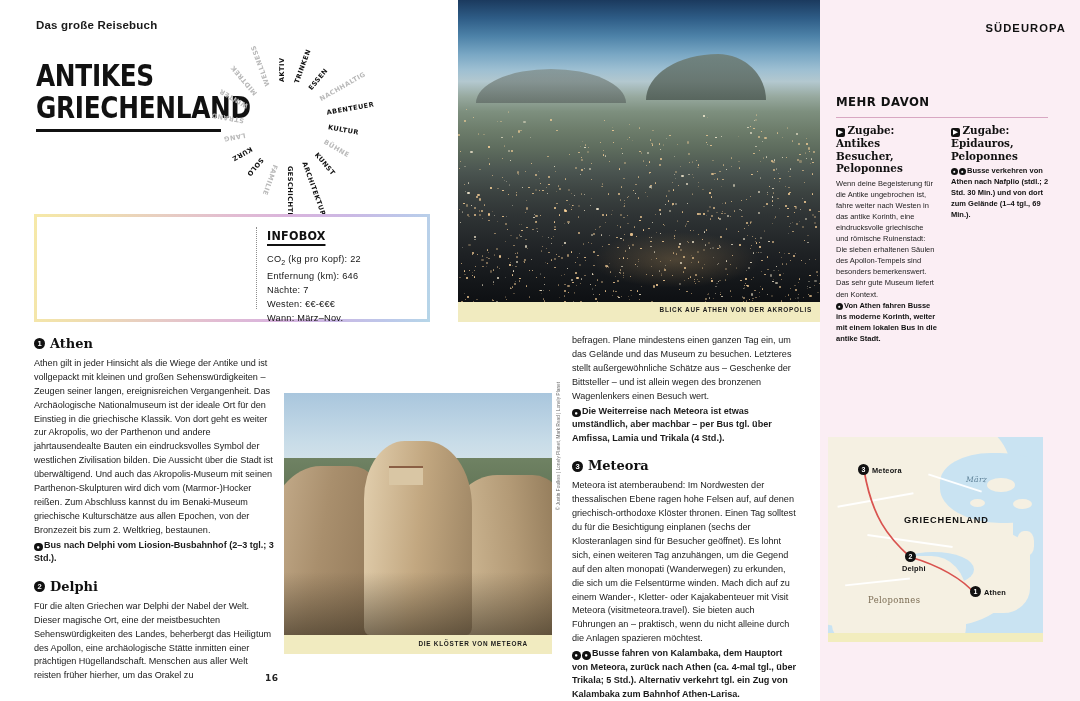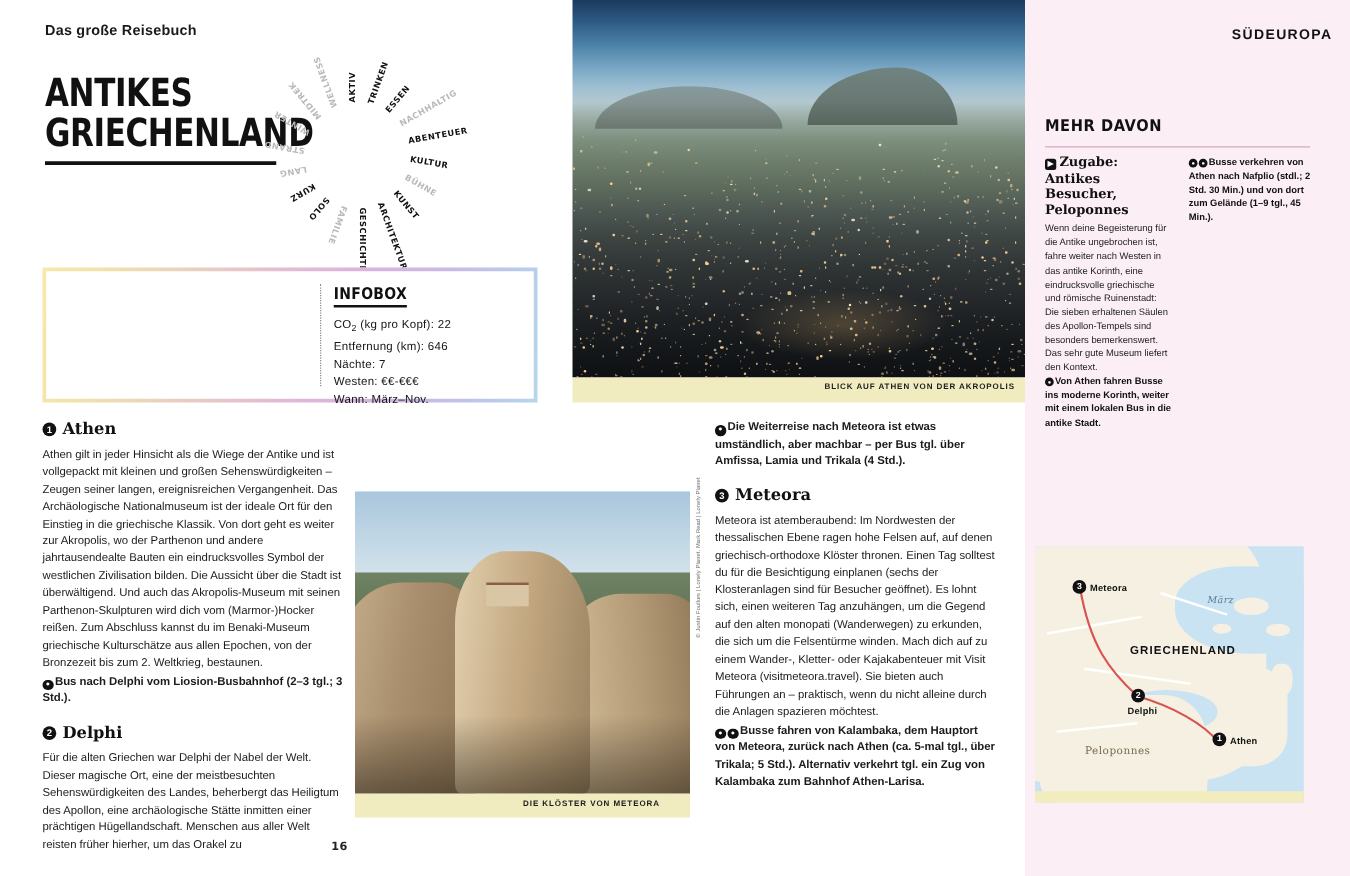--- a/index.html
+++ b/index.html
@@ -314,30 +314,31 @@
       <div class="gap"></div>
 
       <div class="sec-head">
         <span class="num-badge">2</span>
         <span>Delphi</span>
       </div>
       <div class="para">Für die alten Griechen war Delphi der Nabel der Welt. Dieser magische Ort, eine der meistbesuchten Sehenswürdigkeiten des Landes, beherbergt das Heiligtum des Apollon, eine archäologische Stätte inmitten einer prächtigen Hügellandschaft. Menschen aus aller Welt reisten früher hierher, um das Orakel zu</div>
     </div>
 
     <div class="col col-c">
+      <div class="para">befragen. Plane mindestens einen ganzen Tag ein, um das Gelände und das Museum zu besuchen. Letzteres stellt außergewöhnliche Schätze aus – Geschenke der Bittsteller – und ist allein wegen des bronzenen Wagenlenkers einen Besuch wert.</div>
       <div class="tip"><span class="ticon">●</span><span>Die Weiterreise nach Meteora ist etwas umständlich, aber machbar – per Bus tgl. über Amfissa, Lamia und Trikala (4 Std.).</span></div>
 
       <div class="gap"></div>
 
       <div class="sec-head">
         <span class="num-badge">3</span>
         <span>Meteora</span>
       </div>
       <div class="para">Meteora ist atemberaubend: Im Nordwesten der thessalischen Ebene ragen hohe Felsen auf, auf denen griechisch-orthodoxe Klöster thronen. Einen Tag solltest du für die Besichtigung einplanen (sechs der Klosteranlagen sind für Besucher geöffnet). Es lohnt sich, einen weiteren Tag anzuhängen, um die Gegend auf den alten monopati (Wanderwegen) zu erkunden, die sich um die Felsentürme winden. Mach dich auf zu einem Wander-, Kletter- oder Kajakabenteuer mit Visit Meteora (visitmeteora.travel). Sie bieten auch Führungen an – praktisch, wenn du nicht alleine durch die Anlagen spazieren möchtest.</div>
-      <div class="tip"><span class="ticon">●</span><span class="ticon">●</span><span>Busse fahren von Kalambaka, dem Hauptort von Meteora, zurück nach Athen (ca. 5-mal tgl., über Trikala; 5 Std.). Alternativ verkehrt tgl. ein Zug von Kalambaka zum Bahnhof Athen-Larisa.</span></div>
+      <div class="tip"><span class="ticon">●</span><span class="ticon">●</span><span>Busse fahren von Kalambaka, dem Hauptort von Meteora, zurück nach Athen (ca. 4-mal tgl., über Trikala; 5 Std.). Alternativ verkehrt tgl. ein Zug von Kalambaka zum Bahnhof Athen-Larisa.</span></div>
     </div>
 
     <div class="photo-athens">
       <div class="ph-hill2"></div>
       <div class="ph-hill"></div>
       <div class="ph-lights" id="athens-lights">
           <i style="left: 80.7809%; top: 79.1574%; opacity: 0.85; width: 1.3px; height: 1.3px; background: rgb(255, 243, 216);"></i>
           <i style="left: 70.8028%; top: 33.2683%; opacity: 0.58; width: 1.3px; height: 1.3px; background: rgb(255, 213, 154);"></i>
           <i style="left: 75.5442%; top: 69.8199%; opacity: 0.78; width: 1.3px; height: 1.3px; background: rgb(255, 243, 216);"></i>
           <i style="left: 82.3673%; top: 2.95761%; opacity: 0.46; width: 1.3px; height: 1.3px; background: rgb(255, 213, 154);"></i>
@@ -1263,21 +1264,22 @@
     <div class="mehr-davon">MEHR DAVON</div>
     <div class="mehr-rule"></div>
 
     <div class="side-cols">
       <div class="side-col">
         <div class="side-h"><span class="zgicon">▶</span><span>Zugabe: Antikes Besucher, Peloponnes</span></div>
         <div class="side-p">Wenn deine Begeisterung für die Antike ungebrochen ist, fahre weiter nach Westen in das antike Korinth, eine eindrucksvolle griechische und römische Ruinenstadt: Die sieben erhaltenen Säulen des Apollon-Tempels sind besonders bemerkenswert. Das sehr gute Museum liefert den Kontext.</div>
         <div class="side-tip"><span class="side-ticon">●</span><span>Von Athen fahren Busse ins moderne Korinth, weiter mit einem lokalen Bus in die antike Stadt.</span></div>
       </div>
       <div class="side-col">
-        <div class="side-tip"><span class="side-ticon">●</span><span class="side-ticon">●</span><span>Busse verkehren von Athen nach Nafplio (stdl.; 2 Std. 30 Min.) und von dort zum Gelände (1–9 tgl., 45 Min.).</span></div>
+        <div class="side-h"><span class="zgicon">▶</span><span>Zugabe: Epidauros, Peloponnes</span></div>
+        <div class="side-tip"><span class="side-ticon">●</span><span class="side-ticon">●</span><span>Busse verkehren von Athen nach Nafplio (stdl.; 2 Std. 30 Min.) und von dort zum Gelände (1–4 tgl., 69 Min.).</span></div>
       </div>
     </div>
 
   </div>
 
   <div class="map">
     <div class="map-land"></div>
     <div class="map-sea-bite2"></div>
     <div class="map-land3"></div>
     <div class="map-sea-bite"></div>

